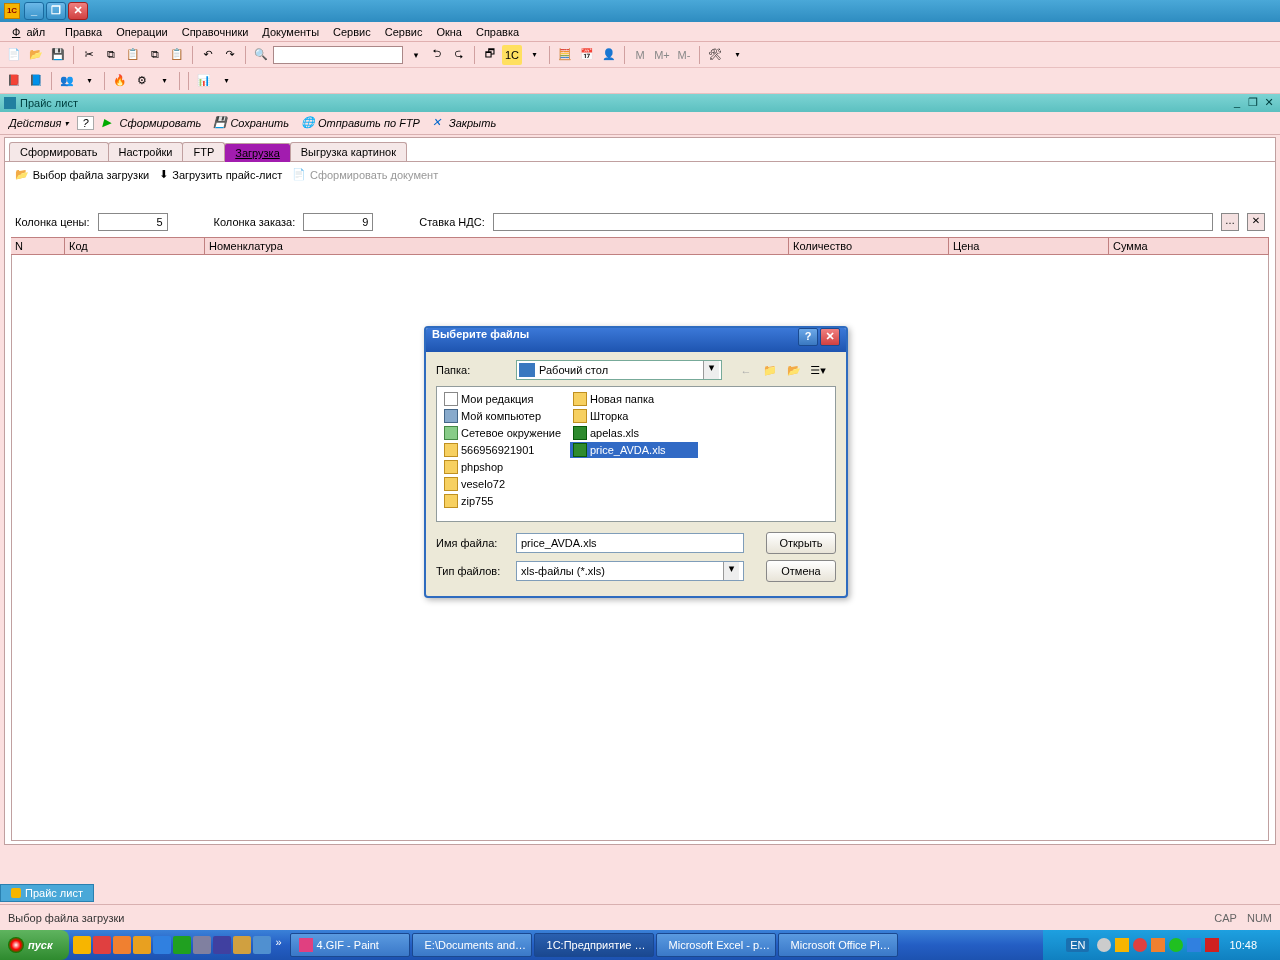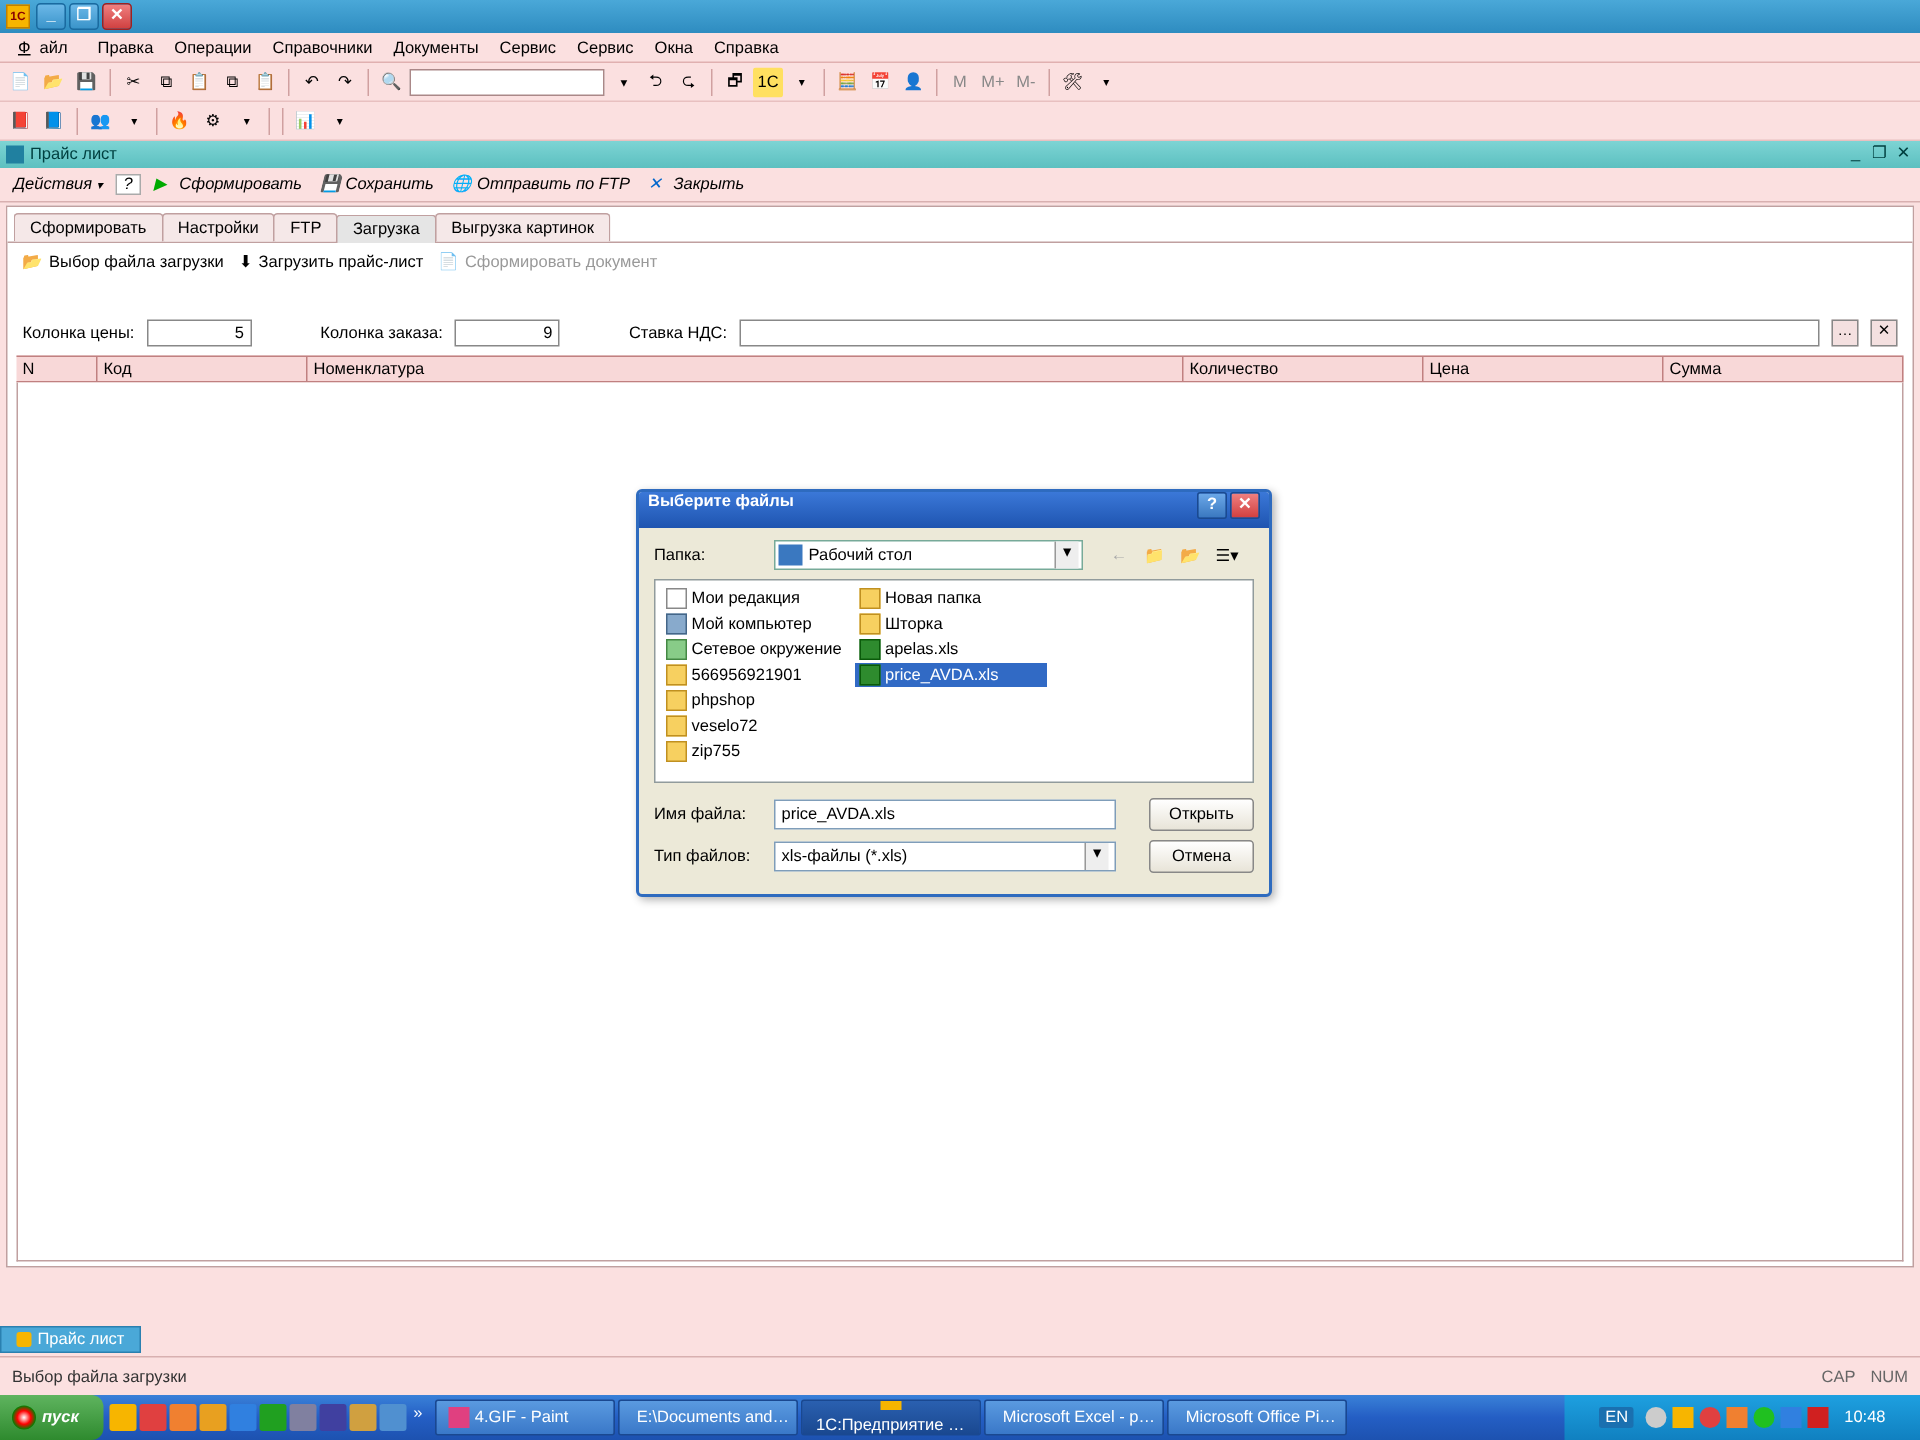--- a/index.html
+++ b/index.html
@@ -35,21 +35,21 @@
 .action-bar { background: #fbe0e0; display: flex; align-items: center; padding: 3px 6px; gap: 6px; border-bottom: 1px solid #d8b0b0; }
 .act { display:flex; align-items:center; gap:3px; cursor:pointer; padding:1px 3px;font-style:italic; }
 .act .ic { width:14px;height:14px;display:inline-block; }
 
 
 .content { margin: 2px 4px; background: #fff; border: 1px solid #c0a0a0; height: 708px; position: relative; }
 
 
 .tabs { display:flex; border-bottom:1px solid #c0a0a0; padding-left:4px; padding-top:4px; background:#fff; }
 .tab { padding:3px 10px; border:1px solid #c0a0a0; border-bottom:none; margin-right:-1px; background:#f5e8e8; cursor:pointer; border-radius:3px 3px 0 0; }
-.tab.active { background:#e5e5e5; position:relative; top:1px; }
+.tab.active { background:#a21caf; position:relative; top:1px;text-decoration:underline; }
 
 
 .sub-actions { display:flex; align-items:center; gap:10px; padding:6px 10px; }
 .sub-act { display:flex; align-items:center; gap:4px; cursor:pointer; }
 .sub-act.disabled { color:#999; }
 
 
 .fields-row { display:flex; align-items:center; gap:8px; padding: 26px 10px 6px 10px; }
 .fields-row label { white-space:nowrap; }
 .num-input { width:70px; height:18px; border:1px solid #888; text-align:right; padding:0 4px; }
@@ -96,21 +96,21 @@
 .status-bar { position:absolute; left:0; right:0; bottom:30px; height:26px; background:#fbe0e0; border-top:1px solid #d8b0b0; display:flex; align-items:center; padding:0 8px; color:#333; }
 .status-bar .r { margin-left:auto; display:flex; gap:10px; color:#666; }
 
 
 .taskbar { position:absolute; left:0; right:0; bottom:0; height:30px; background:linear-gradient(#3a81d8,#245ec4 50%,#1d52b0); display:flex; align-items:center; }
 .start-btn { height:30px; padding:0 16px 0 8px; background:linear-gradient(#5fb45f,#2e8a2e); color:#fff; font-weight:bold; font-style:italic; display:flex; align-items:center; gap:4px; border-radius:0 8px 8px 0; font-size:14px; }
 .start-btn .orb{width:16px;height:16px;background:radial-gradient(#fff,#f00 40%,#008000 70%);border-radius:50%;}
 .ql { display:flex; gap:2px; padding:0 4px; align-items:center; }
 .ql .q { width:18px;height:18px;cursor:pointer; border-radius:2px; }
 .task-item { height:24px; padding:0 8px; margin:0 1px; background:linear-gradient(#5a9ae0,#3a78c8); border:1px solid #1a4890; border-radius:2px; color:#fff; display:flex; align-items:center; gap:4px; cursor:pointer; width:120px; overflow:hidden; white-space:nowrap; }
-.task-item.active { background:linear-gradient(#2a60b0,#1a4890);flex-direction:column; }
+.task-item.active { background:linear-gradient(#2a60b0,#1a4890); }
 .task-item .tic{width:14px;height:14px;}
 .tray { margin-left:auto; background:linear-gradient(#1ea0e0,#1080c0); height:30px; display:flex; align-items:center; padding:0 23px; gap:4px; color:#fff; }
 .tray .tic{width:14px;height:14px;}
 .tray .time{margin-left:6px;}
 .tray .lang{background:#1a70b0;padding:1px 4px;border-radius:2px;margin-right:4px;}
 
 
 .ic-folder{background:#f7d060;border:1px solid #c09020;}
 .ic-doc{background:#fff;border:1px solid #888;}
 .ic-xls{background:#2e8b2e;border:1px solid #0a5a0a;}

